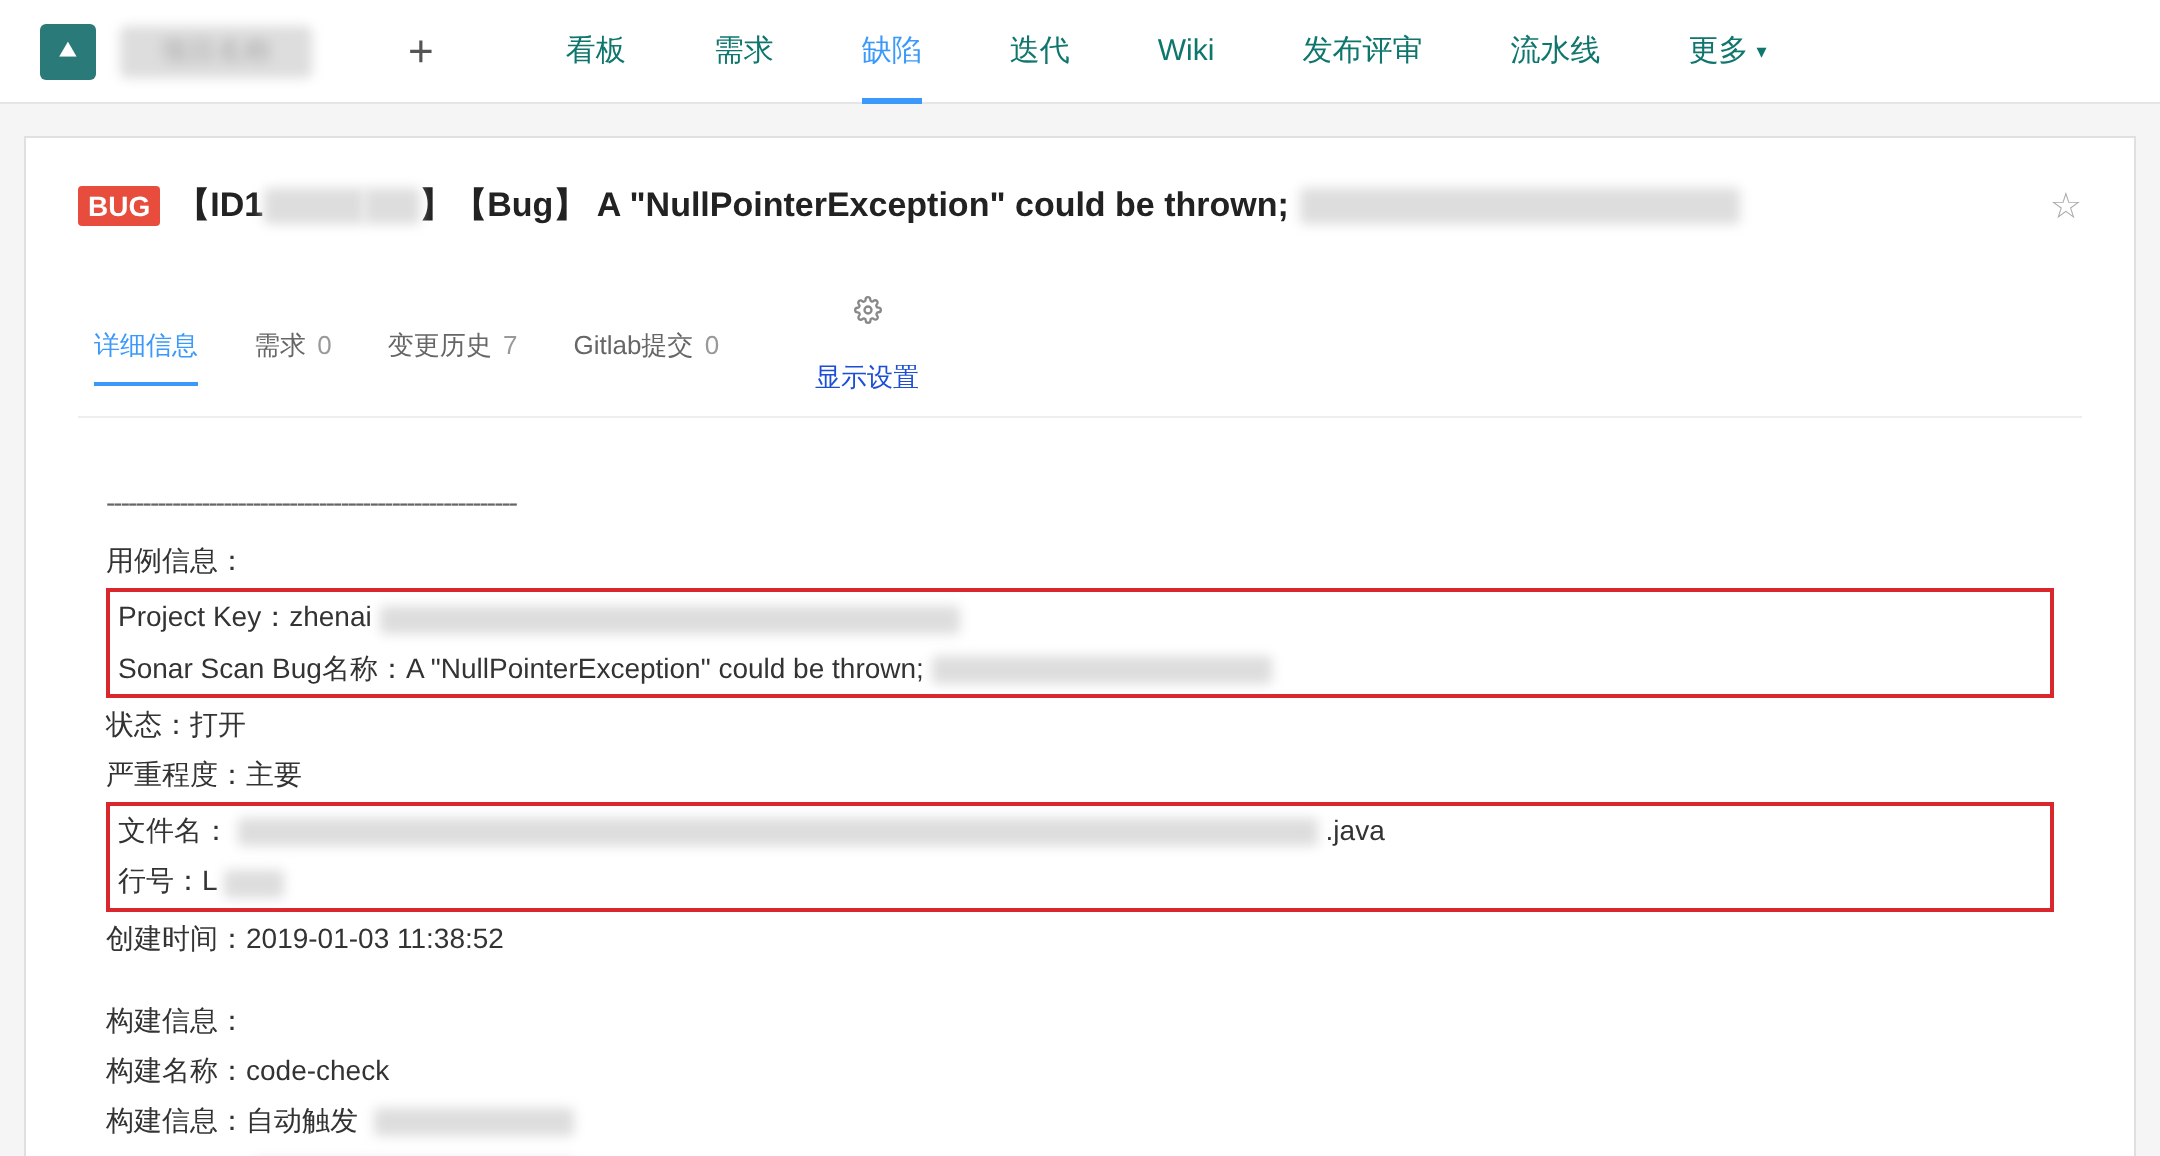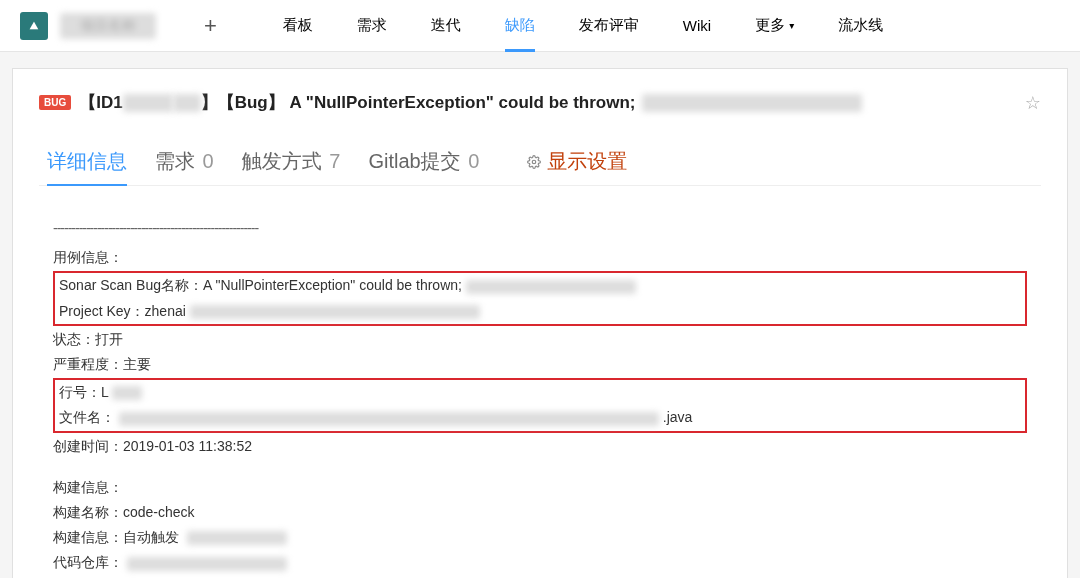--- a/index.html
+++ b/index.html
@@ -46,21 +46,21 @@
       cursor: pointer;
       padding: 0 10px;
       margin-right: 30px;
     }
     .nav-item {
       padding: 0 18px;
       height: 52px;
       display: flex;
       align-items: center;
       cursor: pointer;
-      color: #000000;
+      color: #0f766e;
       font-size: 15px;
       position: relative;
     }
     .nav-item.active {
       color: #3b99fc;
     }
     .nav-item.active::after {
       content: '';
       position: absolute;
       bottom: 0;
@@ -82,21 +82,21 @@
     }
     .title-row {
       display: flex;
       align-items: center;
       gap: 8px;
       margin-bottom: 24px;
     }
     .bug-badge {
       background: #e74c3c;
       color: #fff;
-      font-size: 10px;
+      font-size: 14px;
       padding: 2px 5px;
       border-radius: 2px;
       font-weight: bold;
       flex-shrink: 0;
     }
     .title-text {
       font-size: 17px;
       font-weight: 600;
       color: #222;
       display: flex;
@@ -116,21 +116,21 @@
       align-items: center;
       gap: 28px;
       border-bottom: 1px solid #eee;
       margin-bottom: 20px;
       padding-left: 8px;
     }
     .tab {
       padding: 10px 0;
       cursor: pointer;
       color: #666;
-      font-size: 20px;
+      font-size: 13px;
       position: relative;
     }
     .tab.active {
       color: #3b99fc;
     }
     .tab.active::after {
       content: '';
       position: absolute;
       bottom: -1px;
       left: 0;
@@ -139,22 +139,23 @@
       background: #3b99fc;
     }
     .tab .count {
       color: #999;
       margin-left: 2px;
     }
     .display-settings {
       margin-left: 20px;
       display: flex;
       align-items: center;
-      gap: 6px;
-      color: #c2410c;
+      gap: 18px;
+      color: #1d4ed8;
+      flex-direction: column;
     }
     .gear-icon-svg {
       width: 14px;
       height: 14px;
     }
     .content-body {
       padding: 10px 14px;
       font-size: 14px;
       line-height: 1.8;
       color: #333;
@@ -190,26 +191,26 @@
 <body>
 
 <div class="topbar">
   <div class="logo">
     <span>⛰</span>
   </div>
   <span class="logo-text">项目名称</span>
   <span class="plus-icon">+</span>
   <div class="nav-item">看板</div>
   <div class="nav-item">需求</div>
+  <div class="nav-item active">缺陷</div>
   <div class="nav-item">迭代</div>
-  <div class="nav-item active">缺陷</div>
+  <div class="nav-item">Wiki</div>
   <div class="nav-item">发布评审</div>
-  <div class="nav-item">Wiki</div>
+  <div class="nav-item">流水线</div>
   <div class="nav-item more">更多</div>
-  <div class="nav-item">流水线</div>
 </div>
 
 <div class="main-card">
 
   <div class="title-row">
     <span class="bug-badge">BUG</span>
     <span class="title-text">
       <span>【ID1</span>
       <span class="inline-blur" style="width:50px;height:18px;"></span>
       <span class="inline-blur" style="width:28px;height:18px;"></span>
@@ -221,21 +222,21 @@
 
   <div class="tabs">
     <div class="tab active">
       <span>详细信息</span>
     </div>
     <div class="tab">
       <span>需求</span>
       <span class="count">0</span>
     </div>
     <div class="tab">
-      <span>触发方式</span>
+      <span>变更历史</span>
       <span class="count">7</span>
     </div>
     <div class="tab">
       <span>Gitlab提交</span>
       <span class="count">0</span>
     </div>
     <div class="tab display-settings">
       <svg class="gear-icon-svg" viewBox="0 0 24 24" fill="none" stroke="#888" stroke-width="2">
         <circle cx="12" cy="12" r="3"></circle>
         <path d="M19.4 15a1.65 1.65 0 0 0 .33 1.82l.06.06a2 2 0 1 1-2.83 2.83l-.06-.06a1.65 1.65 0 0 0-1.82-.33 1.65 1.65 0 0 0-1 1.51V21a2 2 0 0 1-4 0v-.09a1.65 1.65 0 0 0-1-1.51 1.65 1.65 0 0 0-1.82.33l-.06.06a2 2 0 1 1-2.83-2.83l.06-.06a1.65 1.65 0 0 0 .33-1.82 1.65 1.65 0 0 0-1.51-1H3a2 2 0 0 1 0-4h.09a1.65 1.65 0 0 0 1.51-1 1.65 1.65 0 0 0-.33-1.82l-.06-.06a2 2 0 1 1 2.83-2.83l.06.06a1.65 1.65 0 0 0 1.82.33h0a1.65 1.65 0 0 0 1-1.51V3a2 2 0 0 1 4 0v.09a1.65 1.65 0 0 0 1 1.51h0a1.65 1.65 0 0 0 1.82-.33l.06-.06a2 2 0 1 1 2.83 2.83l-.06.06a1.65 1.65 0 0 0-.33 1.82v0a1.65 1.65 0 0 0 1.51 1H21a2 2 0 0 1 0 4h-.09a1.65 1.65 0 0 0-1.51 1z"></path>
@@ -243,41 +244,41 @@
       <span>显示设置</span>
     </div>
   </div>
 
   <div class="content-body">
     <div class="separator">--------------------------------------------------------</div>
     <div class="section-title">用例信息：</div>
 
     <div class="red-box">
       <div class="info-line">
+        <span>Project Key：zhenai </span>
+        <span class="inline-blur" style="width:290px;height:14px;"></span>
+      </div>
+      <div class="info-line">
         <span>Sonar Scan Bug名称：A "NullPointerException" could be thrown; </span>
         <span class="inline-blur" style="width:170px;height:14px;"></span>
       </div>
-      <div class="info-line">
-        <span>Project Key：zhenai </span>
-        <span class="inline-blur" style="width:290px;height:14px;"></span>
-      </div>
     </div>
 
     <div class="info-line">状态：打开</div>
     <div class="info-line">严重程度：主要</div>
 
     <div class="red-box">
-      <div class="info-line">
-        <span>行号：L</span>
-        <span class="inline-blur" style="width:30px;height:14px;"></span>
-      </div>
       <div class="info-line">
         <span>文件名：</span>
         <span class="inline-blur" style="width:540px;height:14px;"></span>
         <span>.java</span>
+      </div>
+      <div class="info-line">
+        <span>行号：L</span>
+        <span class="inline-blur" style="width:30px;height:14px;"></span>
       </div>
     </div>
 
     <div class="info-line">创建时间：2019-01-03 11:38:52</div>
 
     <div class="spacer"></div>
 
     <div class="section-title">构建信息：</div>
     <div class="info-line">构建名称：code-check</div>
     <div class="info-line">

